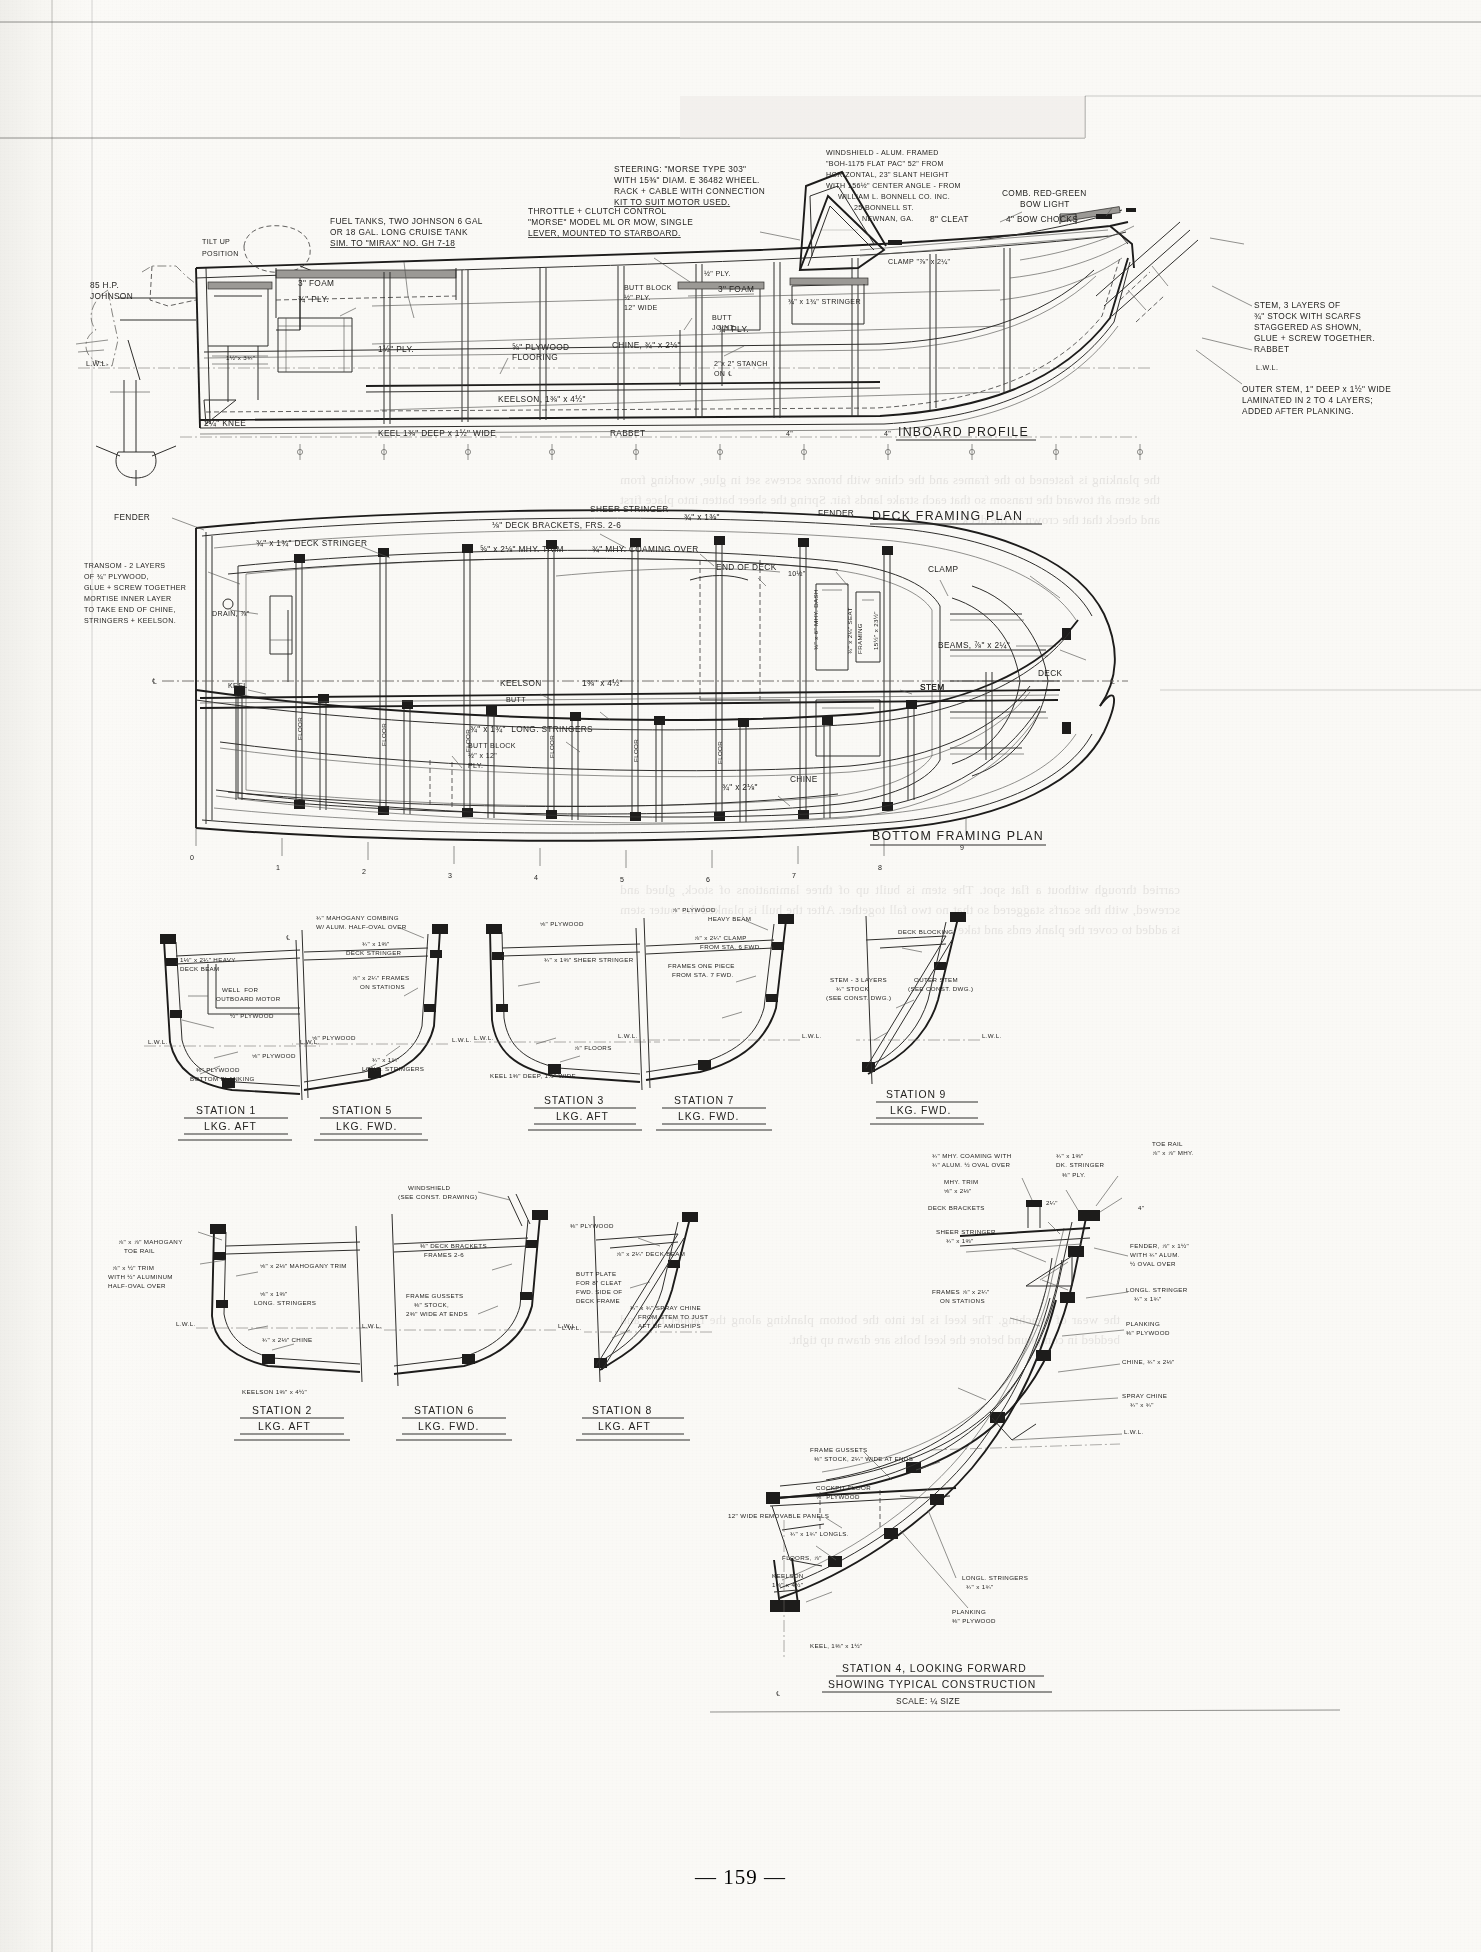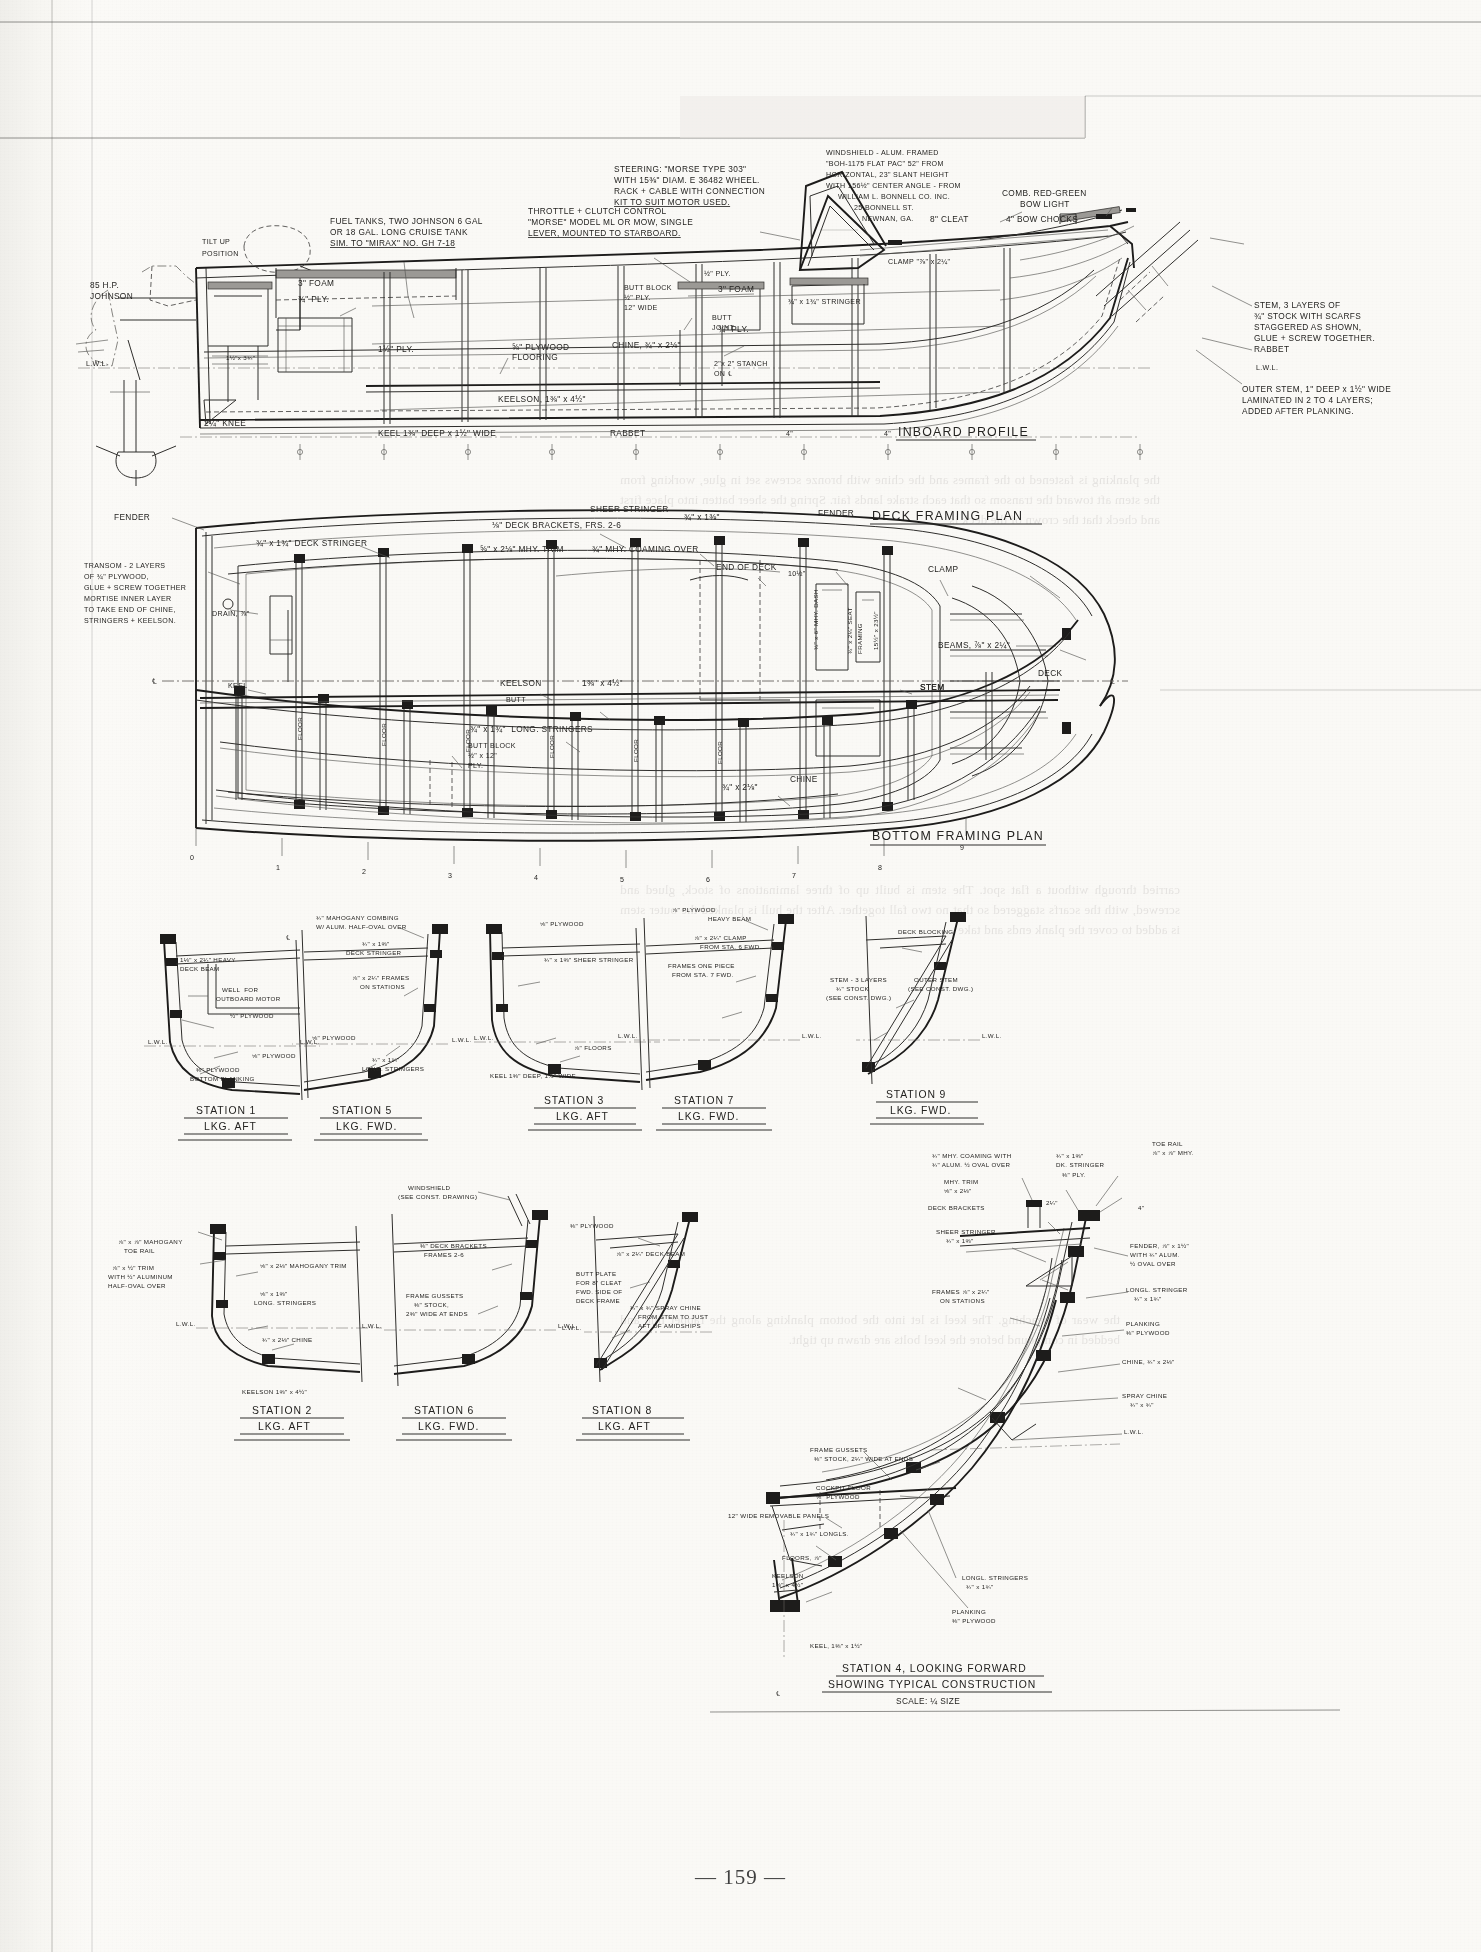--- a/index.html
+++ b/index.html
@@ -60,21 +60,21 @@
   .t{font-size:8.3px;}
   .ts{font-size:7.1px;}
   .tt{font-size:6.2px;}
   .title{font-size:12.4px;letter-spacing:1.2px;}
   .subtitle{font-size:10.4px;letter-spacing:.9px;}
   .folio{
     position:absolute;left:0;right:0;bottom:62px;
     text-align:center;
     font-family:"Liberation Serif",serif;
     font-size:21px;
-    color:#404040;
+    color:#000000;
     letter-spacing:1px;
   }
 </style>
 </head>
 <body>
 
 <div id="page"></div>
 <div id="grain"></div>
 
 <div class="ghost" style="left:620px;top:470px;width:540px;">the planking is fastened to the frames and the chine with bronze screws set in glue, working from the stem aft toward the transom so that each strake lands fair. Spring the sheer batten into place first and check that the crown of the deck is</div>

